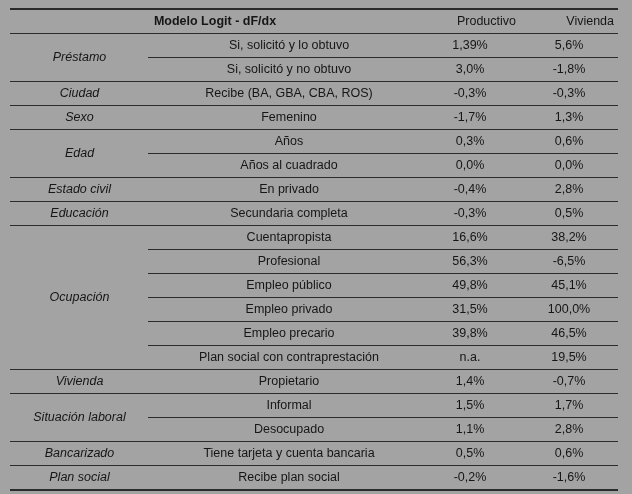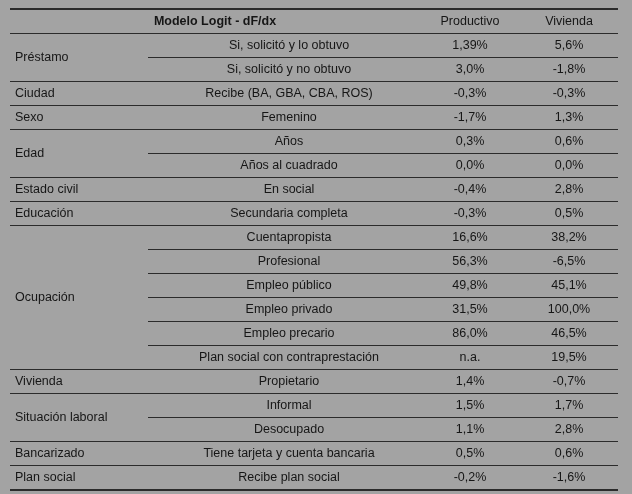--- a/index.html
+++ b/index.html
@@ -32,24 +32,24 @@
   th, td {
     padding: 4px 4px;
     line-height: 15px;
     font-weight: normal;
     vertical-align: middle;
     overflow: hidden;
     white-space: nowrap;
   }
   thead tr { border-bottom: 1px solid #2b2b2b; }
   th.model-header { font-weight: bold; text-align: center; }
-  th.col-header  { text-align: center; font-weight: normal; }
+  th.col-header  { text-align: right; font-weight: normal; }
   tbody { border-top: 1px solid #2b2b2b; }
   tbody tr + tr td { border-top: 1px solid #2b2b2b; }
-  td.cat { text-align: left; padding-left: 5px; }
+  td.cat { text-align: center; padding-left: 5px; font-style: italic; }
   td.lbl { text-align: center; padding-left: 14px; }
   td.val { text-align: center; }
 </style>
 </head>
 <body>
 
 <div class="page">
   <table class="logit">
     <colgroup>
       <col class="c1">
@@ -102,21 +102,21 @@
         </tr>
         <tr>
           <td class="lbl">Años al cuadrado</td>
           <td class="val">0,0%</td>
           <td class="val">0,0%</td>
         </tr>
       </tbody>
       <tbody>
         <tr>
           <td class="cat" rowspan="1">Estado civil</td>
-          <td class="lbl">En social</td>
+          <td class="lbl">En privado</td>
           <td class="val">-0,4%</td>
           <td class="val">2,8%</td>
         </tr>
       </tbody>
       <tbody>
         <tr>
           <td class="cat" rowspan="1">Educación</td>
           <td class="lbl">Secundaria completa</td>
           <td class="val">-0,3%</td>
           <td class="val">0,5%</td>
@@ -139,21 +139,21 @@
           <td class="val">49,8%</td>
           <td class="val">45,1%</td>
         </tr>
         <tr>
           <td class="lbl">Empleo privado</td>
           <td class="val">31,5%</td>
           <td class="val">100,0%</td>
         </tr>
         <tr>
           <td class="lbl">Empleo precario</td>
-          <td class="val">86,0%</td>
+          <td class="val">39,8%</td>
           <td class="val">46,5%</td>
         </tr>
         <tr>
           <td class="lbl">Plan social con contraprestación</td>
           <td class="val">n.a.</td>
           <td class="val">19,5%</td>
         </tr>
       </tbody>
       <tbody>
         <tr>

